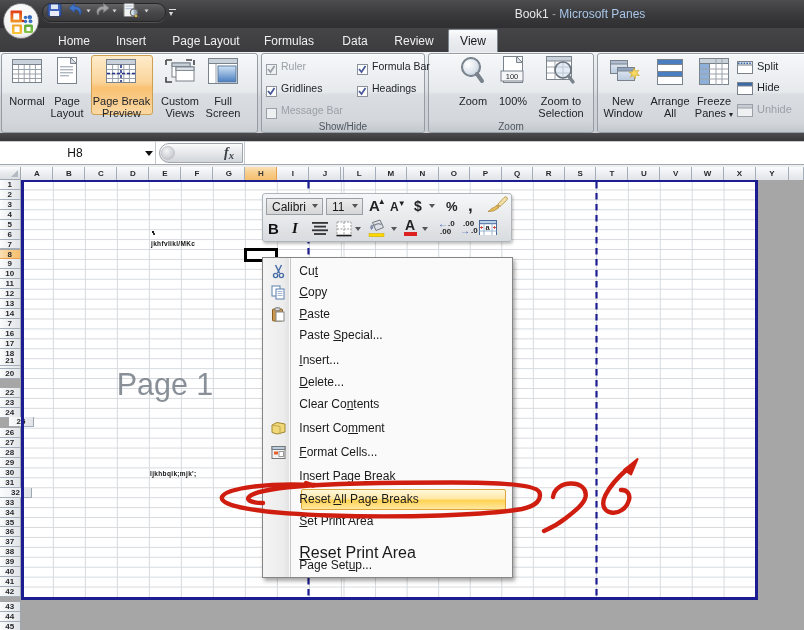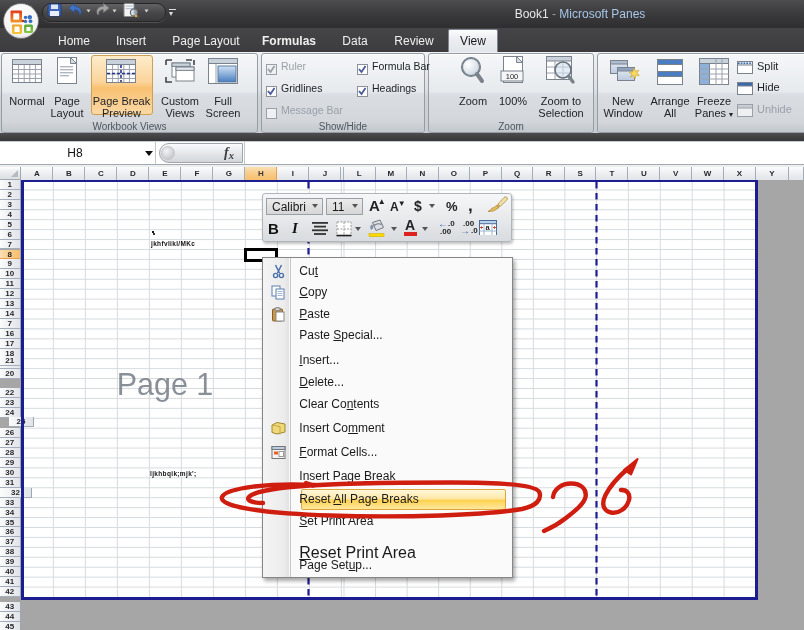--- a/index.html
+++ b/index.html
@@ -75,27 +75,26 @@
 <circle cx="23" cy="21" r="1.3" fill="#c03018"></circle>
 </g>
 </svg></div>
 <div style="position:absolute;left:168px;top:8px;width:12px;height:10px;font-size:8px;color:#ddd;">
       <div style="border-top:1px solid #ddd;width:7px;margin:1px 0 0 1px"></div>
       <div style="margin-left:1px;margin-top:-1px">▾</div>
     </div>
 <div style="position:absolute;left:29px;top:31px;width:90px;height:21px;color:#f0f0f0;font-size:12px;text-align:center;line-height:21px;">Home</div>
 <div style="position:absolute;left:86px;top:31px;width:90px;height:21px;color:#f0f0f0;font-size:12px;text-align:center;line-height:21px;">Insert</div>
 <div style="position:absolute;left:161px;top:31px;width:90px;height:21px;color:#f0f0f0;font-size:12px;text-align:center;line-height:21px;">Page Layout</div>
-<div style="position:absolute;left:244px;top:31px;width:90px;height:21px;color:#f0f0f0;font-size:12px;text-align:center;line-height:21px;font-weight:bold;">Formulas</div>
+<div style="position:absolute;left:244px;top:31px;width:90px;height:21px;color:#f0f0f0;font-size:12px;text-align:center;line-height:21px;">Formulas</div>
 <div style="position:absolute;left:310px;top:31px;width:90px;height:21px;color:#f0f0f0;font-size:12px;text-align:center;line-height:21px;">Data</div>
 <div style="position:absolute;left:369px;top:31px;width:90px;height:21px;color:#f0f0f0;font-size:12px;text-align:center;line-height:21px;">Review</div>
 <div style="position:absolute;left:448px;top:29px;width:50px;height:23px;background:linear-gradient(#fbfcfd,#eceef1 40%,#e3e6ea);border:1px solid #7e868f;border-bottom:none;border-radius:2px 2px 0 0;color:#15181c;font-size:12px;text-align:center;line-height:22px;">View</div>
 <div style="position:absolute;left:0;top:52px;width:804px;height:82px;background:linear-gradient(#eff1f3,#dde0e4 45%,#d0d4d9 55%,#c9cdd2);"></div>
 <div style="position:absolute;left:1px;top:52.5px;width:257px;height:80px;border:1px solid #969ca4;border-radius:3px;background:linear-gradient(#f5f7f9,#e7eaed 48%,#dadee2 52%,#d3d7db 86%,#ccd0d5);box-shadow:inset 0 1px 0 #fff;"></div>
-    <div style="position:absolute;left:2px;top:120.5px;width:255px;height:11.5px;background:linear-gradient(#d3d7db,#c2c7cd);border-radius:0 0 3px 3px;color:#4e565f;font-size:10px;text-align:center;line-height:11px;">Workbook Views</div>
 <div style="position:absolute;left:261px;top:52.5px;width:164px;height:80px;border:1px solid #969ca4;border-radius:3px;background:linear-gradient(#f5f7f9,#e7eaed 48%,#dadee2 52%,#d3d7db 86%,#ccd0d5);box-shadow:inset 0 1px 0 #fff;"></div>
     <div style="position:absolute;left:262px;top:120.5px;width:162px;height:11.5px;background:linear-gradient(#d3d7db,#c2c7cd);border-radius:0 0 3px 3px;color:#4e565f;font-size:10px;text-align:center;line-height:11px;">Show/Hide</div>
 <div style="position:absolute;left:428px;top:52.5px;width:166px;height:80px;border:1px solid #969ca4;border-radius:3px;background:linear-gradient(#f5f7f9,#e7eaed 48%,#dadee2 52%,#d3d7db 86%,#ccd0d5);box-shadow:inset 0 1px 0 #fff;"></div>
     <div style="position:absolute;left:429px;top:120.5px;width:164px;height:11.5px;background:linear-gradient(#d3d7db,#c2c7cd);border-radius:0 0 3px 3px;color:#4e565f;font-size:10px;text-align:center;line-height:11px;">Zoom</div>
 <div style="position:absolute;left:597px;top:52.5px;width:210px;height:80px;border:1px solid #969ca4;border-radius:3px;background:linear-gradient(#f5f7f9,#e7eaed 48%,#dadee2 52%,#d3d7db 86%,#ccd0d5);box-shadow:inset 0 1px 0 #fff;"></div>
     <div style="position:absolute;left:598px;top:120.5px;width:208px;height:11.5px;background:linear-gradient(#d3d7db,#c2c7cd);border-radius:0 0 3px 3px;color:#4e565f;font-size:10px;text-align:center;line-height:11px;"></div>
 <div style="position:absolute;left:598px;top:121.5px;width:206px;height:10.5px;background:linear-gradient(#d3d7db,#c2c7cd);"></div>
 <div style="position:absolute;left:90.5px;top:55px;width:62px;height:60px;border:1px solid #cfa050;border-radius:3px;background:linear-gradient(#fdeccb,#fbd49a 45%,#f9c172 55%,#fbd8a4);"></div>
 <div style="position:absolute;left:12px;top:58px;width:30px;height:26px;"><svg width="30" height="26" viewBox="0 0 30 24">
 <defs>

